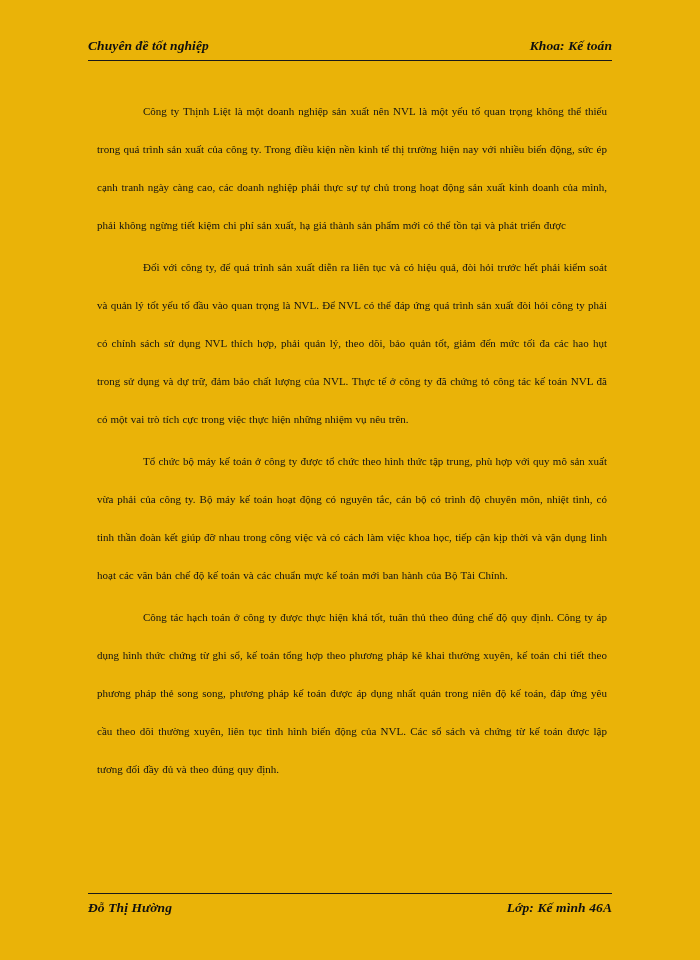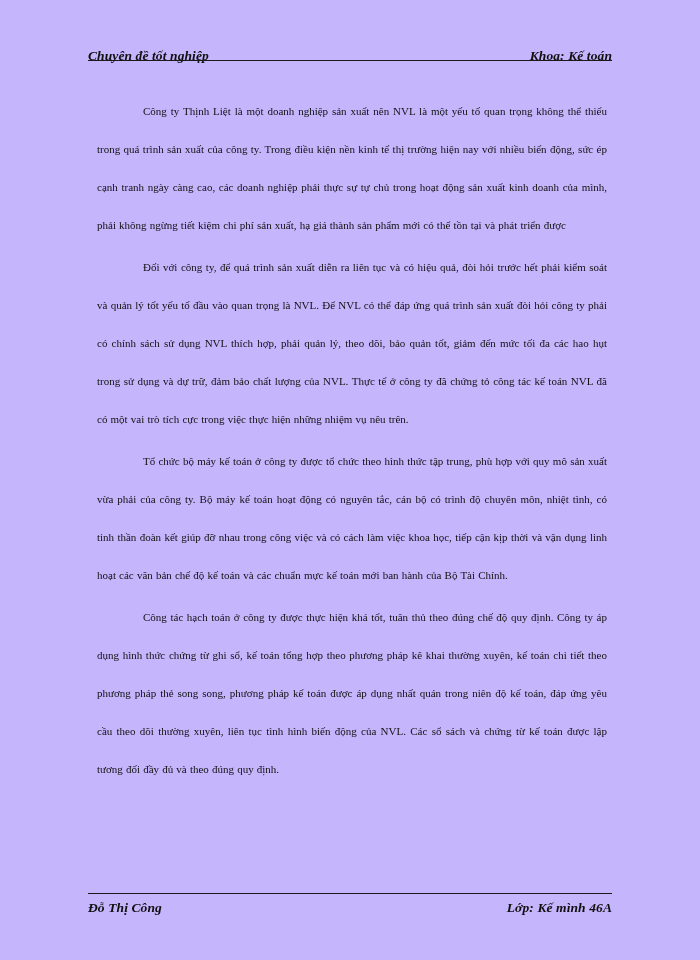--- a/index.html
+++ b/index.html
@@ -9,42 +9,42 @@
     background: #ffffff;
   }
   body {
     font-family: "Liberation Serif", "DejaVu Serif", serif;
     color: #111111;
   }
   .page {
     position: relative;
     width: 700px;
     height: 960px;
-    background: #c4b5fd;
+    background: #eab308;
     box-sizing: border-box;
     overflow: hidden;
   }
 
   
   .doc-header {
     position: absolute;
     top: 38px;
     left: 88px;
     width: 524px;
     display: flex;
     justify-content: space-between;
     align-items: flex-end;
     font-size: 13.5px;
     font-weight: bold;
     font-style: italic;
     letter-spacing: 0.1px;
     color: #101010;
   }
   .doc-header .hdr-left  { white-space: nowrap; }
-  .doc-header .hdr-right { white-space: nowrap; margin-top: 10px; }
+  .doc-header .hdr-right { white-space: nowrap; }
 
   .rule {
     position: absolute;
     left: 88px;
     width: 524px;
     height: 0;
     border-top: 1.1px solid #1a1a1a;
   }
   .rule-top    { top: 60px; }
   .rule-bottom { top: 893px; }
@@ -98,17 +98,17 @@
 
   <div class="doc-body">
     <p>Công ty Thịnh Liệt là một doanh nghiệp sản xuất nên NVL là một yếu tố quan trọng không thể thiếu trong quá trình sản xuất của công ty. Trong điều kiện nền kinh tế thị trường hiện nay với nhiều biến động, sức ép cạnh tranh ngày càng cao, các doanh nghiệp phải thực sự tự chủ trong hoạt động sản xuất kinh doanh của mình, phải không ngừng tiết kiệm chi phí sản xuất, hạ giá thành sản phẩm mới có thể tồn tại và phát triển được</p>
     <p>Đối với công ty, để quá trình sản xuất diễn ra liên tục và có hiệu quả, đòi hỏi trước hết phải kiểm soát và quản lý tốt yếu tố đầu vào quan trọng là NVL. Để NVL có thể đáp ứng quá trình sản xuất đòi hỏi công ty phải có chính sách sử dụng NVL thích hợp, phải quản lý, theo dõi, bảo quản tốt, giảm đến mức tối đa các hao hụt trong sử dụng và dự trữ, đảm bảo chất lượng của NVL. Thực tế ở công ty đã chứng tỏ công tác kế toán NVL đã có một vai trò tích cực trong việc thực hiện những nhiệm vụ nêu trên.</p>
     <p>Tổ chức bộ máy kế toán ở công ty được tổ chức theo hình thức tập trung, phù hợp với quy mô sản xuất vừa phải của công ty. Bộ máy kế toán hoạt động có nguyên tắc, cán bộ có trình độ chuyên môn, nhiệt tình, có tinh thần đoàn kết giúp đỡ nhau trong công việc và có cách làm việc khoa học, tiếp cận kịp thời và vận dụng linh hoạt các văn bản chế độ kế toán và các chuẩn mực kế toán mới ban hành của Bộ Tài Chính.</p>
     <p>Công tác hạch toán ở công ty được thực hiện khá tốt, tuân thủ theo đúng chế độ quy định. Công ty áp dụng hình thức chứng từ ghi sổ, kế toán tổng hợp theo phương pháp kê khai thường xuyên, kế toán chi tiết theo phương pháp thẻ song song, phương pháp kế toán được áp dụng nhất quán trong niên độ kế toán, đáp ứng yêu cầu theo dõi thường xuyên, liên tục tình hình biến động của NVL. Các sổ sách và chứng từ kế toán được lập tương đối đầy đủ và theo đúng quy định.</p>
   </div>
 
   <div class="rule rule-bottom"></div>
   <div class="doc-footer">
-    <span class="ftr-left">Đỗ Thị Công</span>
+    <span class="ftr-left">Đỗ Thị Hường</span>
     <span class="ftr-right">Lớp: Kế mình 46A</span>
   </div>
 
 </div>
 
 </body></html>

